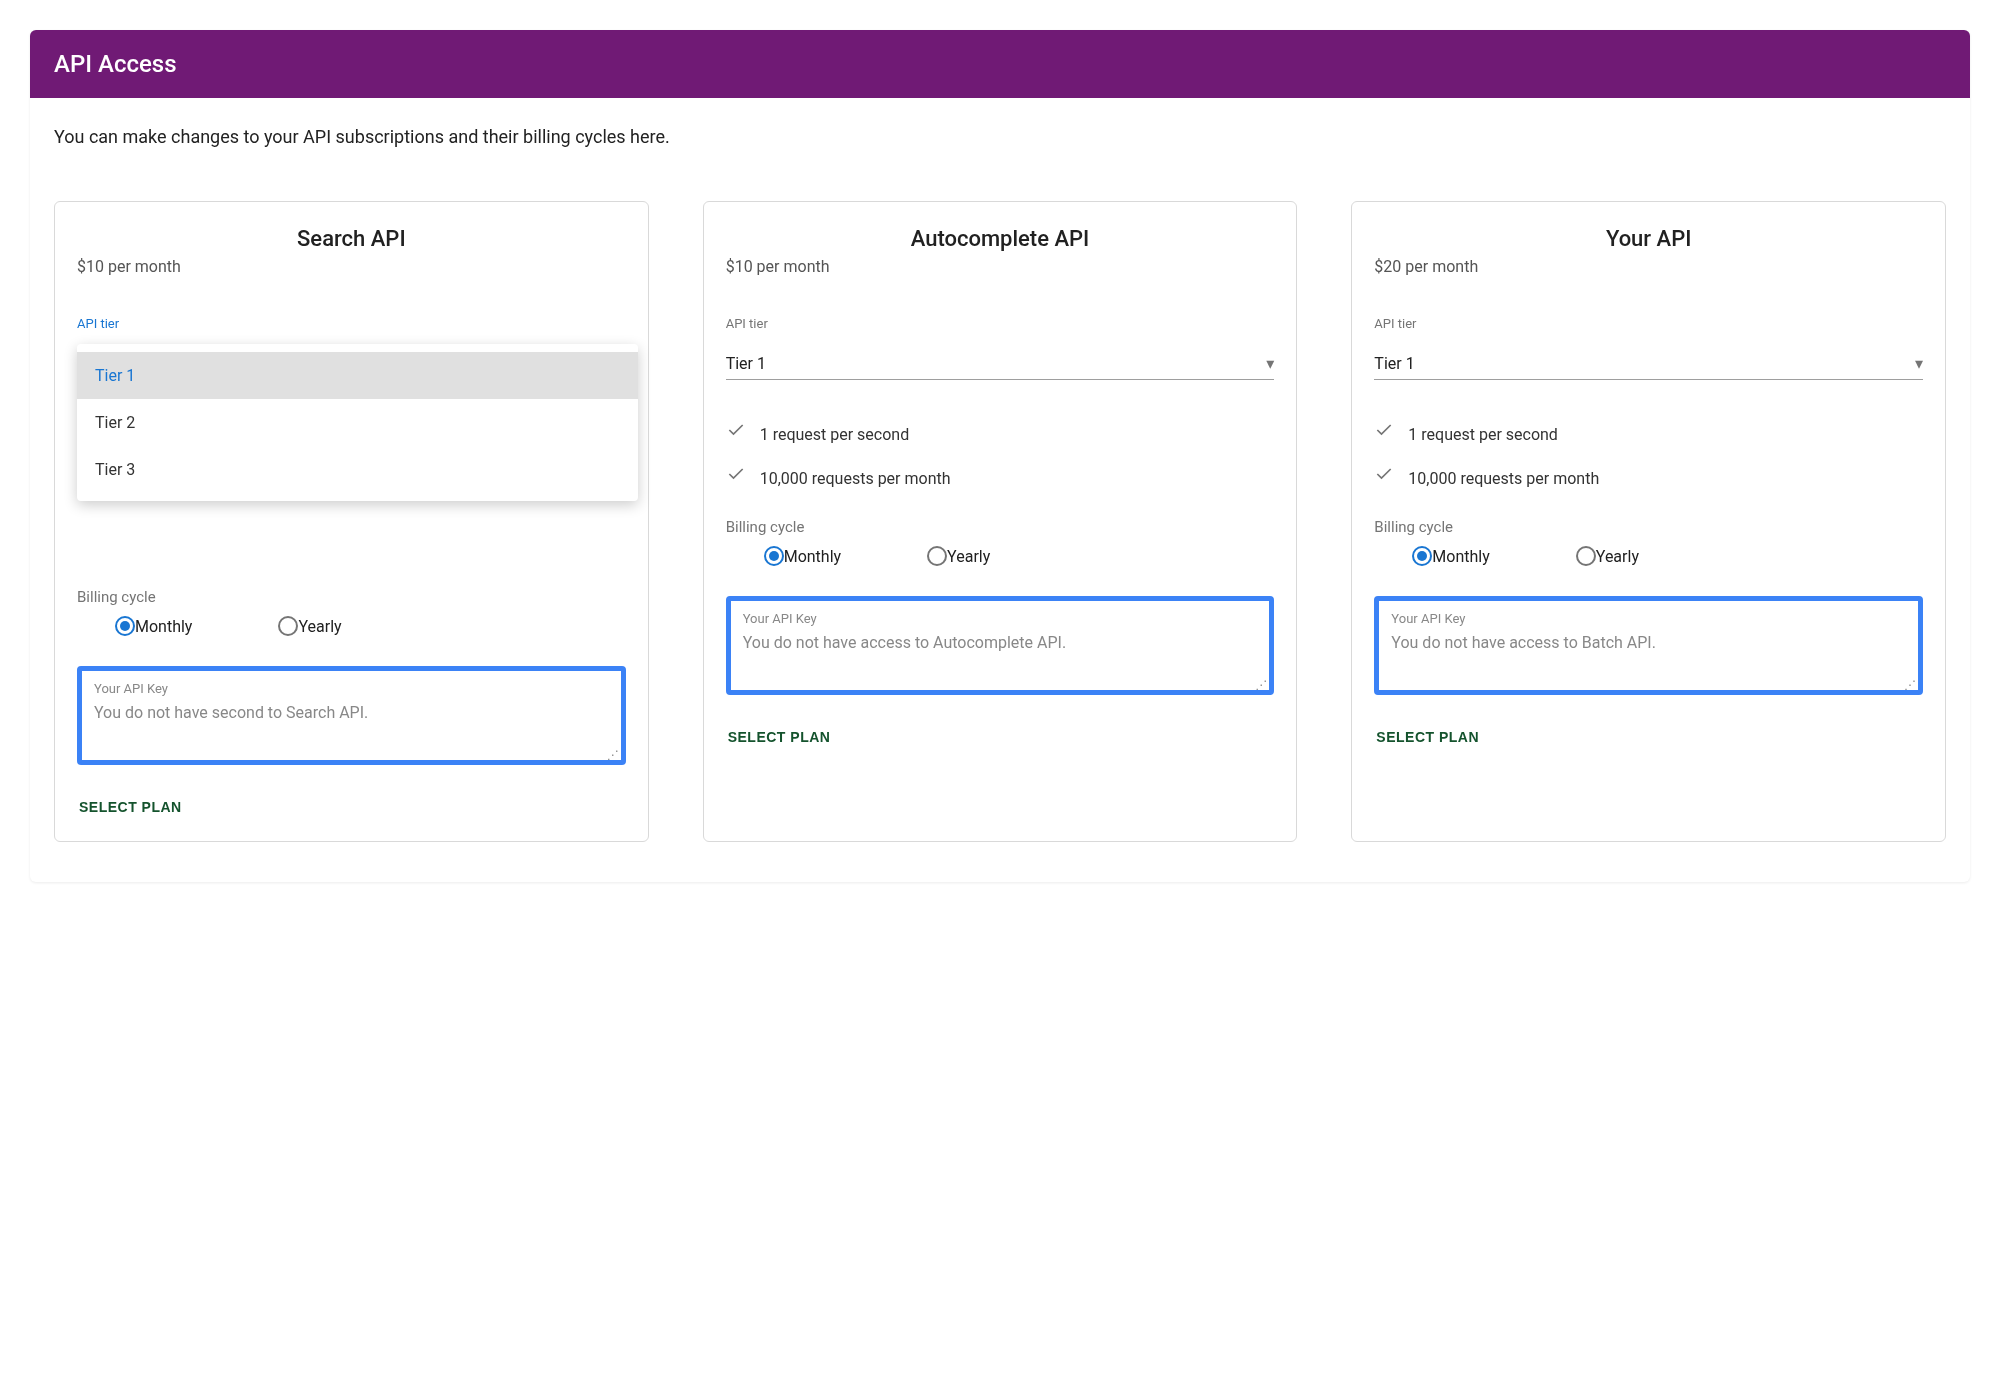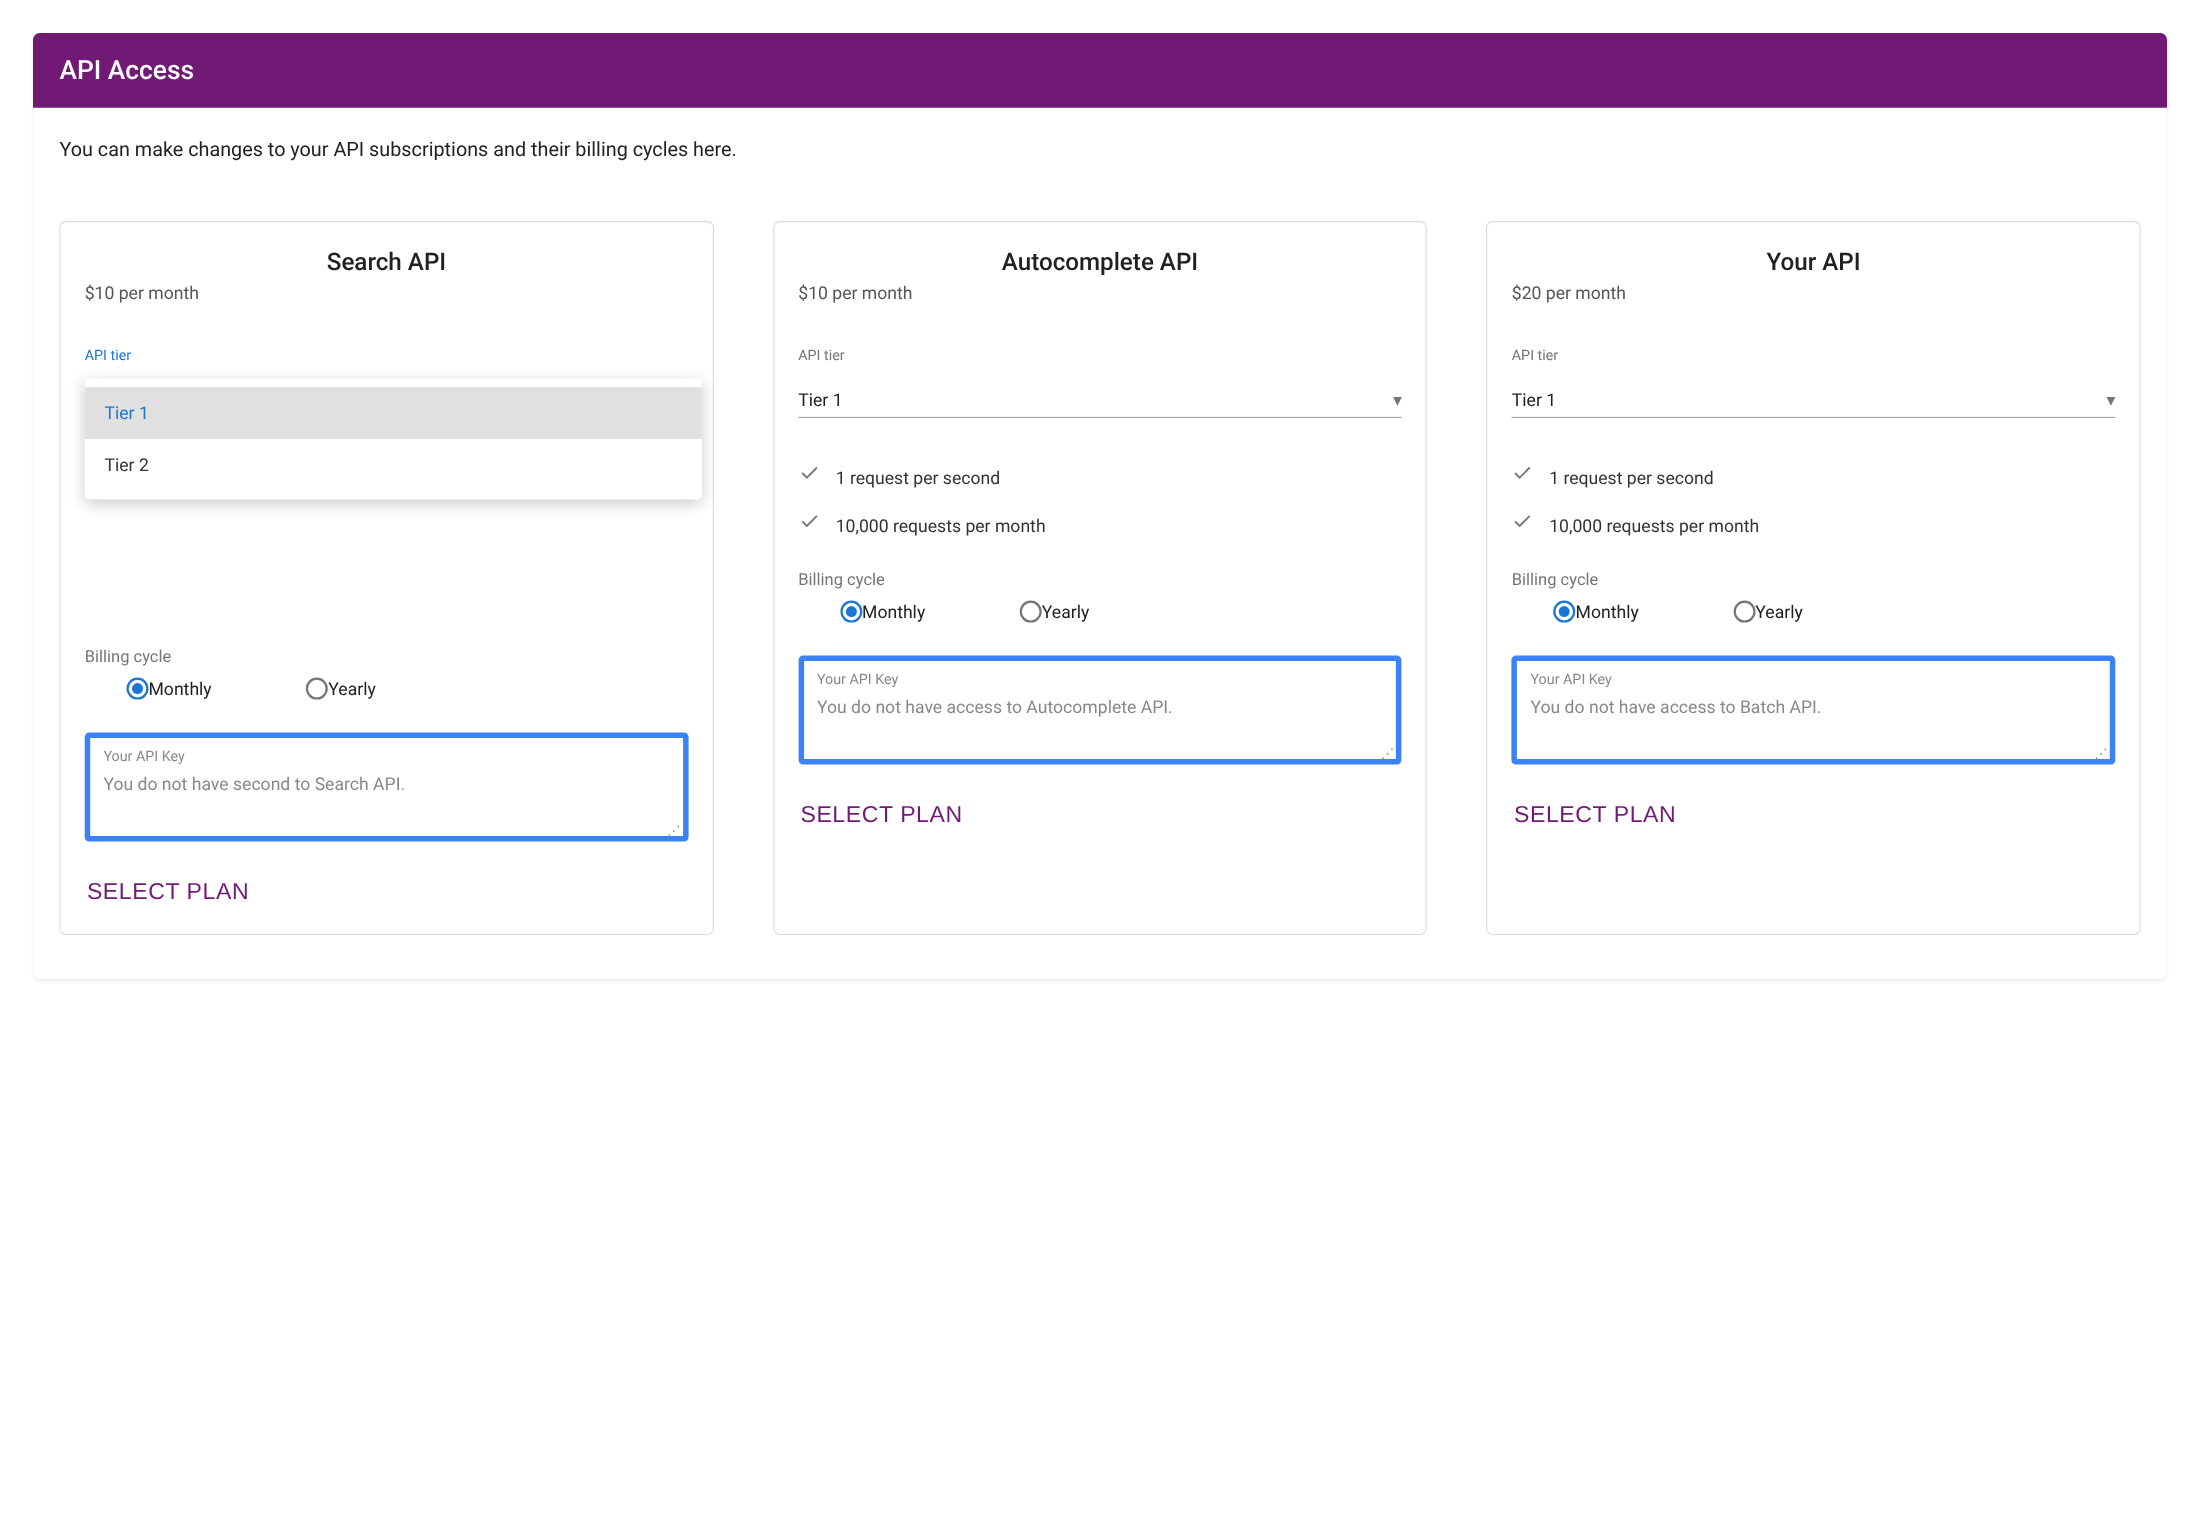--- a/index.html
+++ b/index.html
@@ -170,23 +170,23 @@
   .resize-handle {
     position: absolute;
     right: 2px;
     bottom: 2px;
     color: #888;
     font-size: 12px;
     line-height: 6px;
     pointer-events: none;
   }
   .select-plan {
-    color: #701a75;
-    font-size: 21px;
-    font-weight: 400;
+    color: #14532d;
+    font-size: 14px;
+    font-weight: 700;
     letter-spacing: 0.5px;
     cursor: pointer;
     display: inline-block;
     background: none;
     border: none;
     padding: 6px 2px;
   }
   .card-open .tier-select { visibility: hidden; }
   .card-open .features-anchor { min-height: 160px; }
 </style>
@@ -207,20 +207,21 @@
 
       <div class="tier-block">
         <div class="tier-label focused">API tier</div>
         <div class="tier-select">
           <span>Tier 1</span>
           <span class="arrow">▾</span>
         </div>
         <div class="dropdown">
           <div class="dropdown-item selected">Tier 1</div>
           <div class="dropdown-item">Tier 2</div>
+          <div class="dropdown-item">Tier 3</div>
         </div>
       </div>
 
       <div class="features-anchor"></div>
 
       <div class="billing-label">Billing cycle</div>
       <div class="radio-row">
         <div class="radio-item">
           <span class="radio-circle checked">
               <span class="radio-dot"></span>

